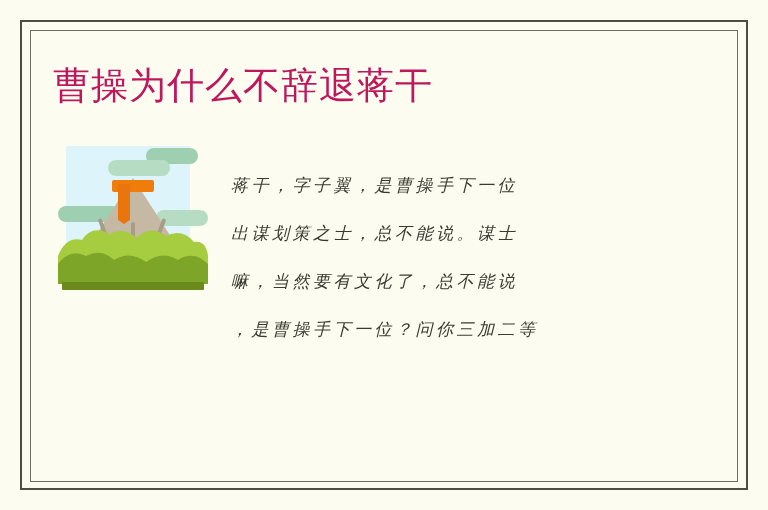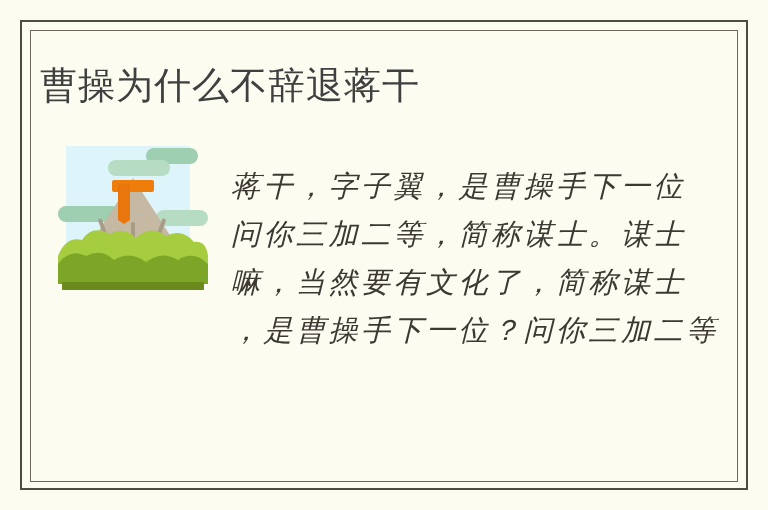--- a/index.html
+++ b/index.html
@@ -39,26 +39,26 @@
     top: 30px;
     width: 708px;
     height: 452px;
     border: 1px solid #6d6a5d;
     box-sizing: border-box;
   }
 
   
   .page-title {
     position: absolute;
-    left: 40px;
+    left: 53px;
     top: 63px;
     font-size: 37px;
     line-height: 46px;
     letter-spacing: 1px;
-    color: #404040;
+    color: #be185d;
     font-weight: 400;
     white-space: nowrap;
     font-family: "Liberation Sans", "DejaVu Sans", sans-serif;
   }
 
   
   .illustration {
     position: absolute;
     left: 58px;
     top: 144px;
@@ -72,21 +72,21 @@
   }
 
   
   .article-body {
     position: absolute;
     left: 231px;
     top: 162px;
     width: 420px;
   }
   .body-line {
-    font-size: 29px;
+    font-size: 17px;
     line-height: 48px;
     letter-spacing: 3.5px;
     color: #3b3932;
     font-family: "Liberation Serif", "DejaVu Serif", serif;
     white-space: nowrap;
     font-style: italic;
     font-weight: 400;
   }
 </style>
 </head>
@@ -124,18 +124,18 @@
       <path d="M0 112 Q8 92 24 96 Q34 80 52 90 Q66 82 78 94 Q92 80 108 92 Q124 84 136 98 Q148 96 150 112 L150 134 L0 134 Z" fill="#a6cd3f"></path>
 
       <path d="M0 120 Q12 104 28 112 Q44 104 56 116 Q72 106 88 118 Q104 106 120 116 Q136 106 150 120 L150 140 L0 140 Z" fill="#7da528"></path>
 
       <rect x="4" y="138" width="142" height="8" rx="1" fill="#6a8a1c"></rect>
     </svg>
   </div>
 
   <div class="article-body">
     <div class="body-line">蒋干，字子翼，是曹操手下一位</div>
-    <div class="body-line">问你三加二等，简称谋士。谋士</div>
-    <div class="body-line">嘛，当然要有文化了，简称谋士</div>
+    <div class="body-line">出谋划策之士，总不能说。谋士</div>
+    <div class="body-line">嘛，当然要有文化了，总不能说</div>
     <div class="body-line">，是曹操手下一位？问你三加二等</div>
   </div>
 
 </div>
 
 </body></html>

